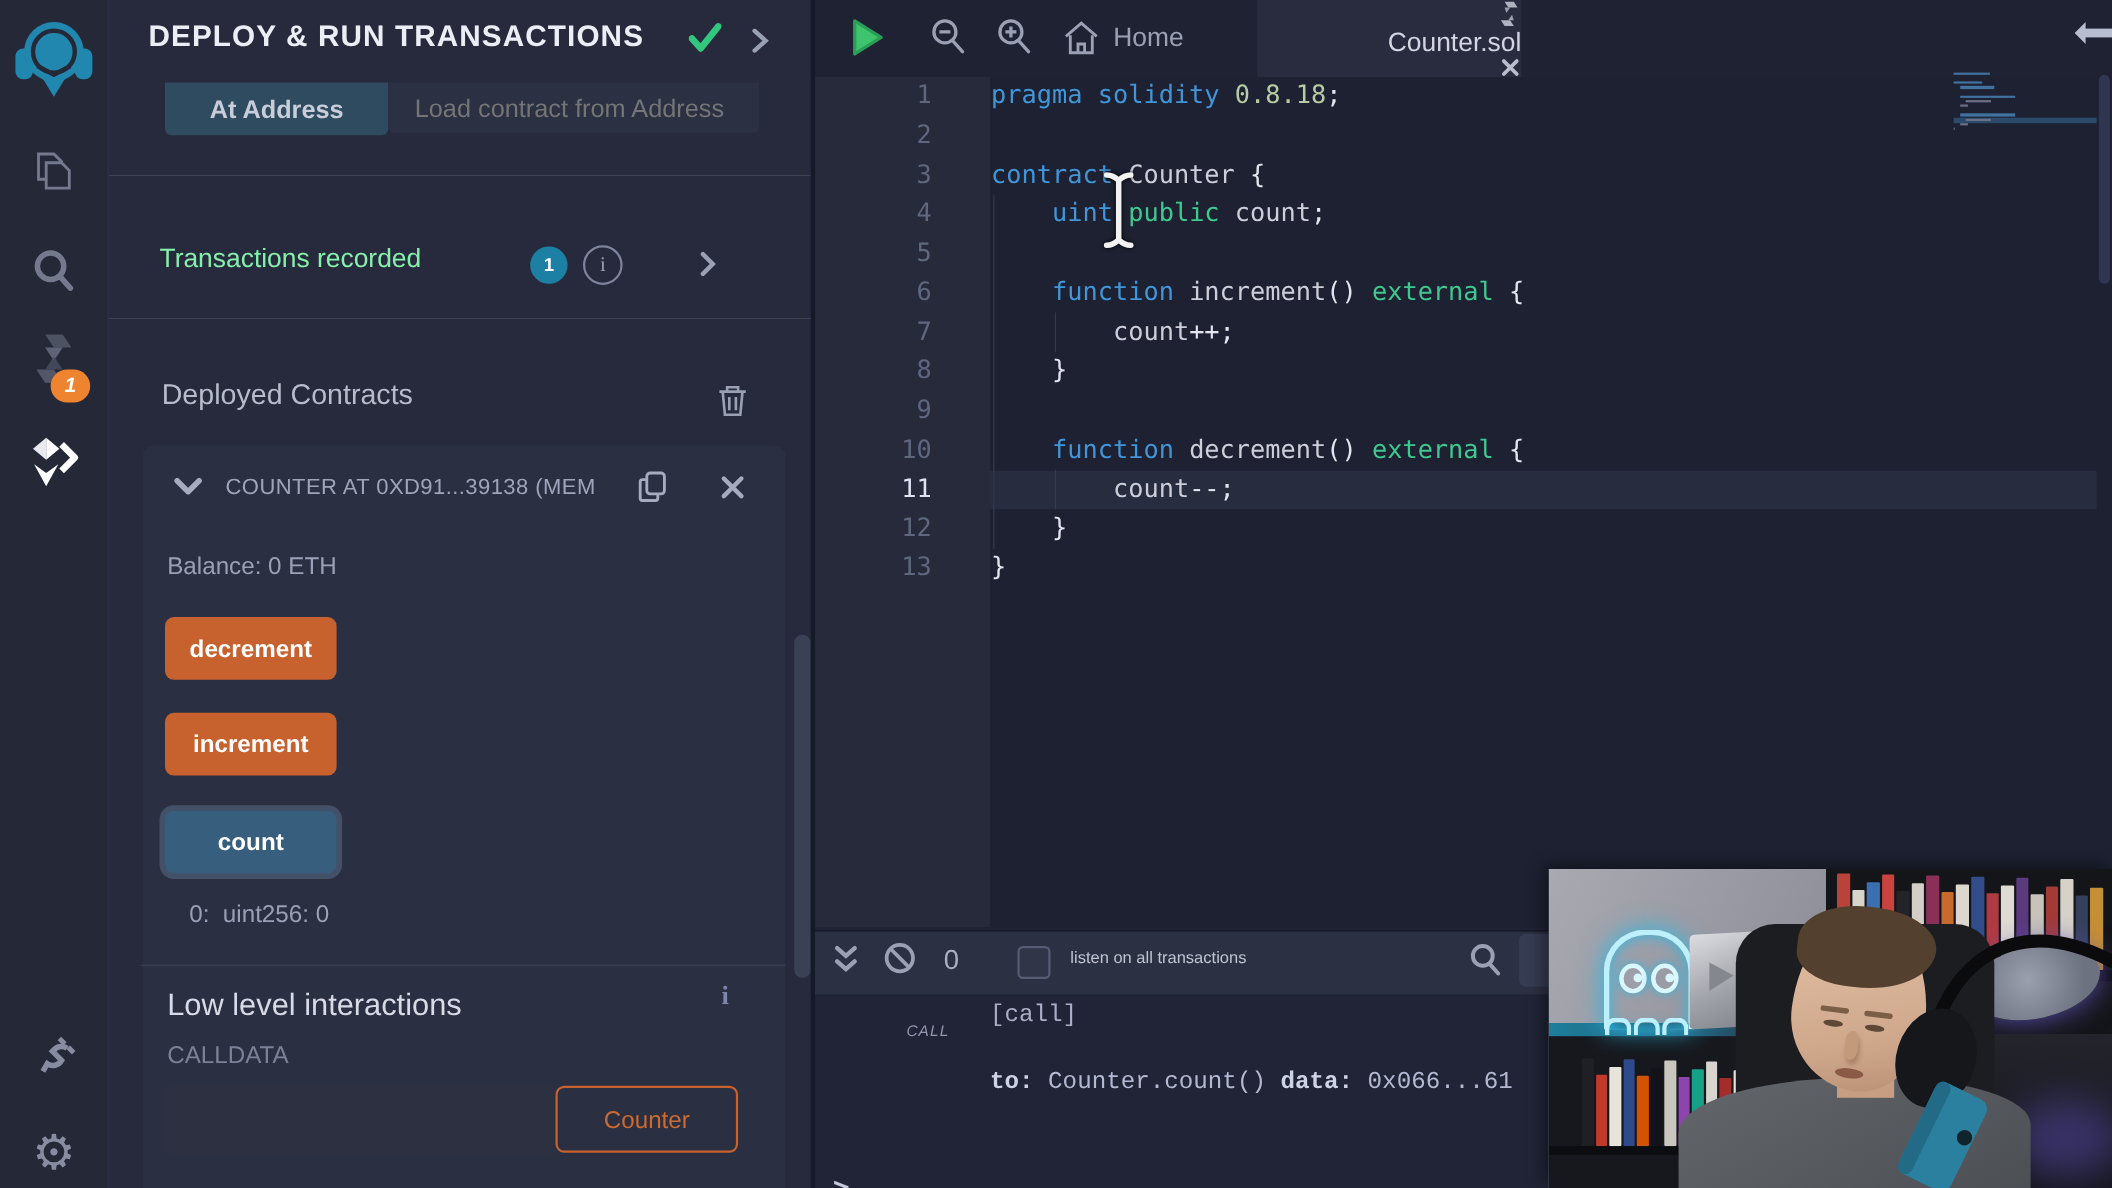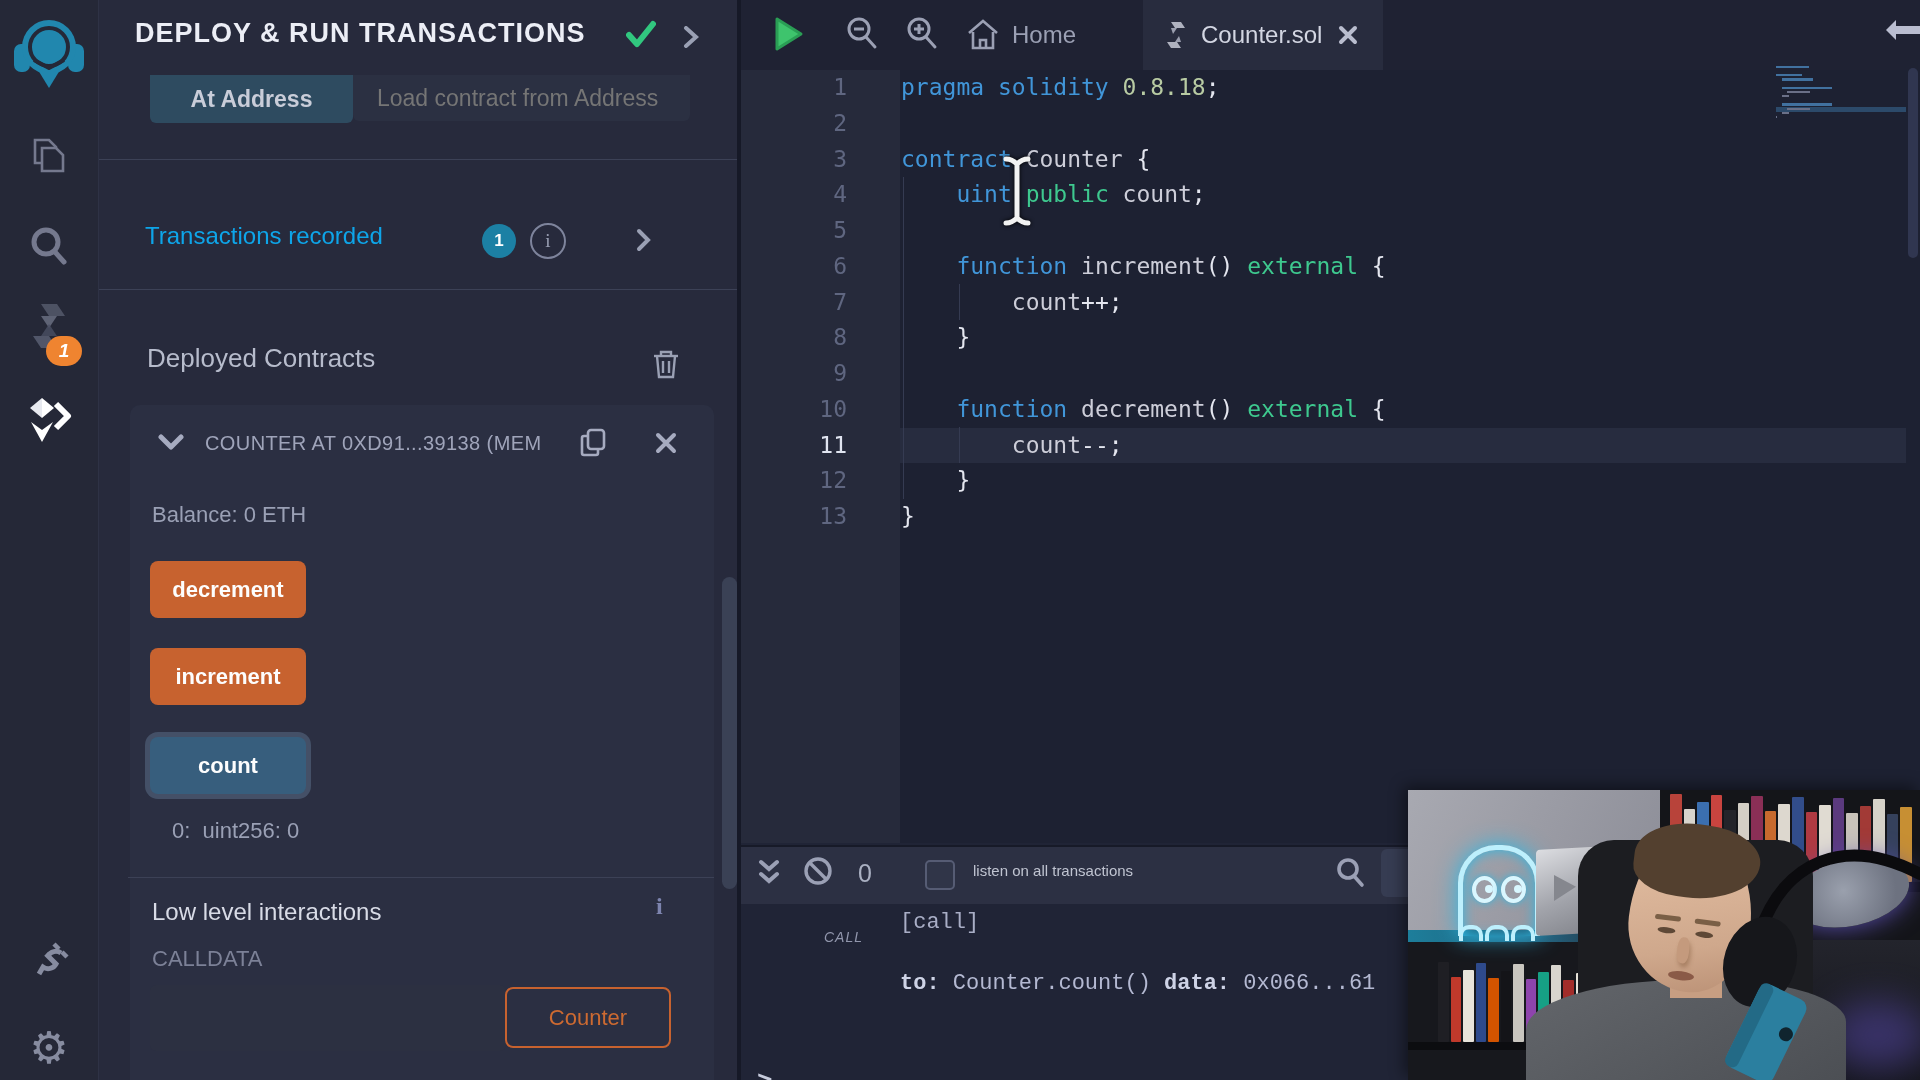--- a/index.html
+++ b/index.html
@@ -8,21 +8,21 @@
   .abs{position:absolute;}
   
   #iconbar{left:0;top:0;width:98px;height:1080px;background:#252837;border-right:1px solid #2e3245;}
   .ibar-icon{position:absolute;left:0;width:98px;display:flex;justify-content:center;}
   
   #sidepanel{left:99px;top:0;width:641px;height:1080px;background:#272a3c;}
   #panel-divider{left:737px;top:0;width:4px;height:1080px;background:#161927;}
   .hr{position:absolute;height:1px;background:#3c4156;}
   .btn-orange{position:absolute;background:#c7622f;border-radius:8px;color:#fdfdfd;
       font-size:22px;font-weight:bold;display:flex;align-items:center;justify-content:center;}
-  .panel-text{position:absolute;color:#0ea5e9;}
+  .panel-text{position:absolute;color:#86efac;}
   
   #editor{left:741px;top:0;width:1179px;height:843px;background:#1d2132;}
   #tabbar{left:741px;top:0;width:1179px;height:70px;background:#1f2233;}
   #gutter-bg{left:741px;top:70px;width:159px;height:773px;background:#262a3b;}
   #gutter{left:741px;top:70px;width:106px;}
   #gutter div{height:35.77px;line-height:35.77px;text-align:right;
       font-family:"DejaVu Sans Mono",monospace;font-size:23px;color:#5f6680;}
   #gutter div.active{color:#e0e4f0;}
   #code-lines{left:901px;top:70px;font-family:"DejaVu Sans Mono",monospace;font-size:23px;}
   #code-lines .code-line{height:35.77px;line-height:35.77px;white-space:pre;}
@@ -167,21 +167,21 @@
   <button class="btn-orange" style="left:150px;top:648px;width:156px;height:57px;">increment</button>
   <button class="abs" style="left:150px;top:737px;width:156px;height:57px;background:#375e7d;border-radius:8px;
        color:#fdfdfd;font-size:22px;font-weight:bold;box-shadow:0 0 0 5px rgba(125,160,190,.30);">count</button>
 
   <div class="panel-text" style="left:172px;top:818px;font-size:22px;color:#9aa0b5;">
     <span>0:</span>&nbsp;
     <span>uint256: 0</span>
   </div>
 
   <div class="hr" style="left:128px;top:877px;width:586px;"></div>
-  <div class="panel-text" style="left:152px;top:898px;font-size:24px;color:#d8dbe6;">Low level interactions</div>
+  <div class="panel-text" style="left:152px;top:898px;font-size:28px;color:#d8dbe6;">Low level interactions</div>
   <div class="abs" style="left:656px;top:893px;font-size:24px;font-weight:bold;color:#7d84ae;font-family:'Liberation Serif',serif;">i</div>
   <div class="panel-text" style="left:152px;top:946px;font-size:22px;color:#7c8197;">CALLDATA</div>
   <input class="abs" style="left: 150px; top: 985px; width: 352px; height: 64px; background: rgb(44, 48, 65); border: none; border-radius: 6px; outline: none;">
   <button class="abs" style="left:505px;top:987px;width:166px;height:61px;background:transparent;border:2px solid #c7622f;
        border-radius:8px;color:#cd6a31;font-size:22px;">Counter</button>
 
   <div class="abs" style="left:722px;top:577px;width:15px;height:312px;border-radius:8px;background:#3a4155;"></div>
   <div id="panel-divider" class="abs"></div>
 
   <div id="editor" class="abs"></div>
@@ -206,21 +206,21 @@
 
   <div class="abs" style="left:966px;top:0;width:150px;height:70px;display:flex;align-items:center;gap:12px;">
     <svg width="34" height="34" viewBox="0 0 34 34" fill="none" stroke="#9ba0b4" stroke-width="2.6">
       <path d="M3 15 L17 3 L31 15"></path>
         <path d="M7 14 V30 h20 V14"></path>
         <path d="M14 30 v-8 h6 v8"></path>
     </svg>
     <span style="font-size:24px;color:#9ba0b4;">Home</span>
   </div>
 
-  <div class="abs" style="left:1143px;top:0;width:240px;height:70px;background:#282c3e;display:flex;align-items:center;">
+  <div class="abs" style="left:1143px;top:0;width:240px;height:70px;background:#282c3e;display:flex;align-items:flex-end;flex-direction:column;">
     <svg style="margin-left:22px;" width="22" height="30" viewBox="0 0 22 30">
       <path d="M6 2 L16 2 L20 8 L10 8 Z" fill="#c7cad6" opacity=".85"></path>
       <path d="M6 8 L12 8 L8 14 Z" fill="#9a9eae"></path>
       <path d="M16 28 L6 28 L2 22 L12 22 Z" fill="#c7cad6" opacity=".85"></path>
       <path d="M16 22 L10 22 L14 16 Z" fill="#9a9eae"></path>
     </svg>
     <span style="margin-left:14px;font-size:24px;color:#d3d6e2;">Counter.sol</span>
     <svg style="margin-left:16px;" width="20" height="20" viewBox="0 0 20 20">
       <path d="M3 3 L17 17 M17 3 L3 17" stroke="#b9bdce" stroke-width="4" stroke-linecap="round"></path>
     </svg>

